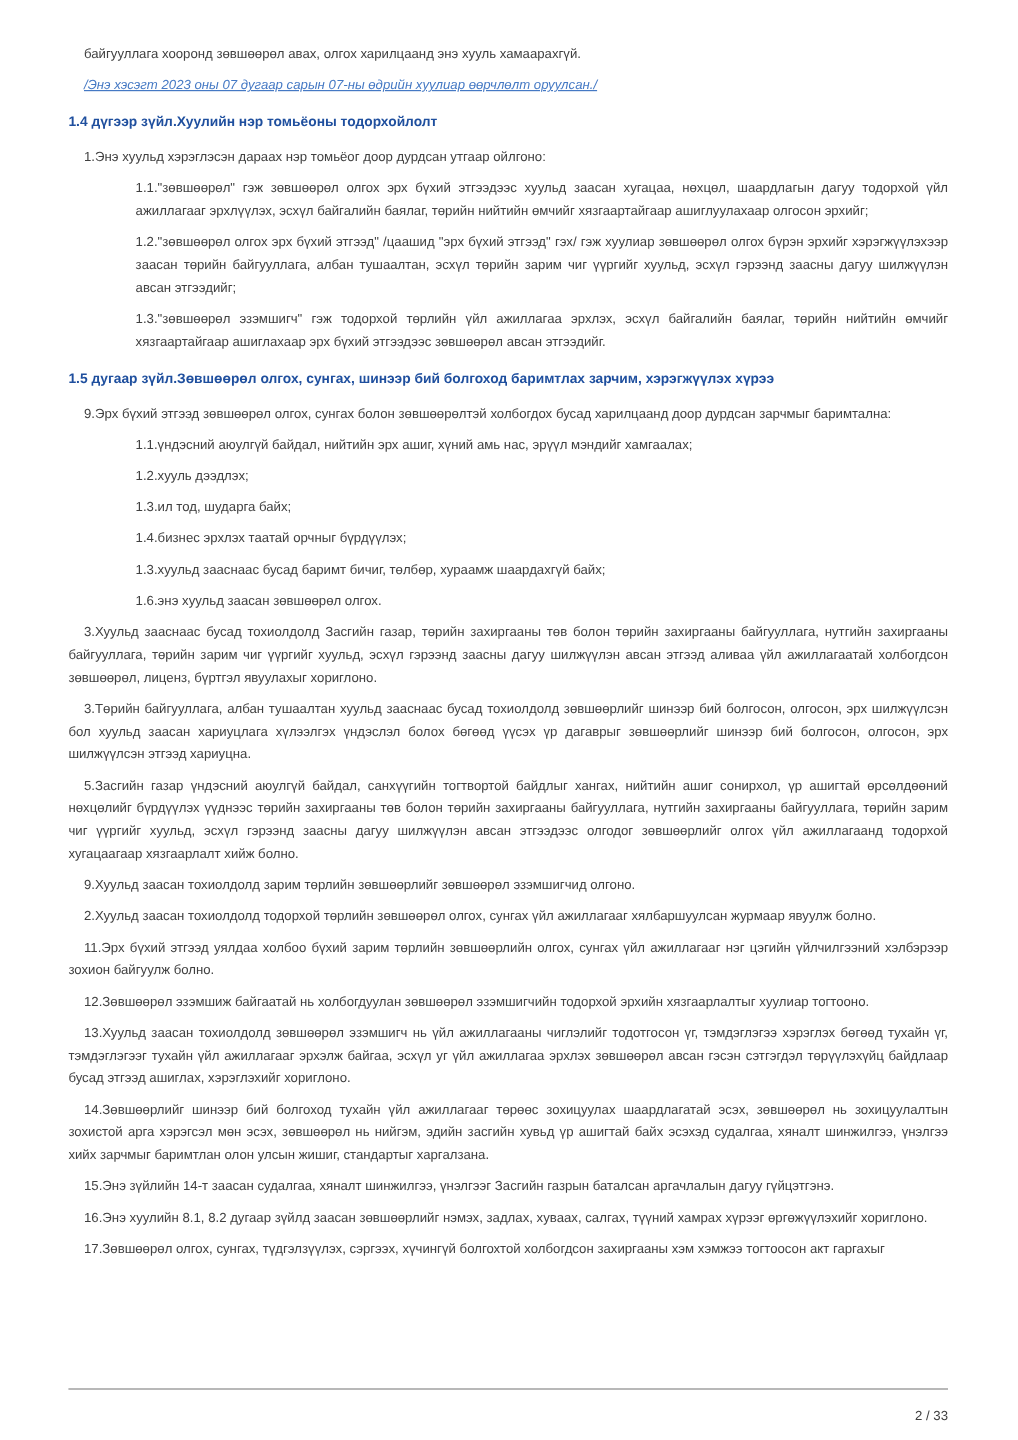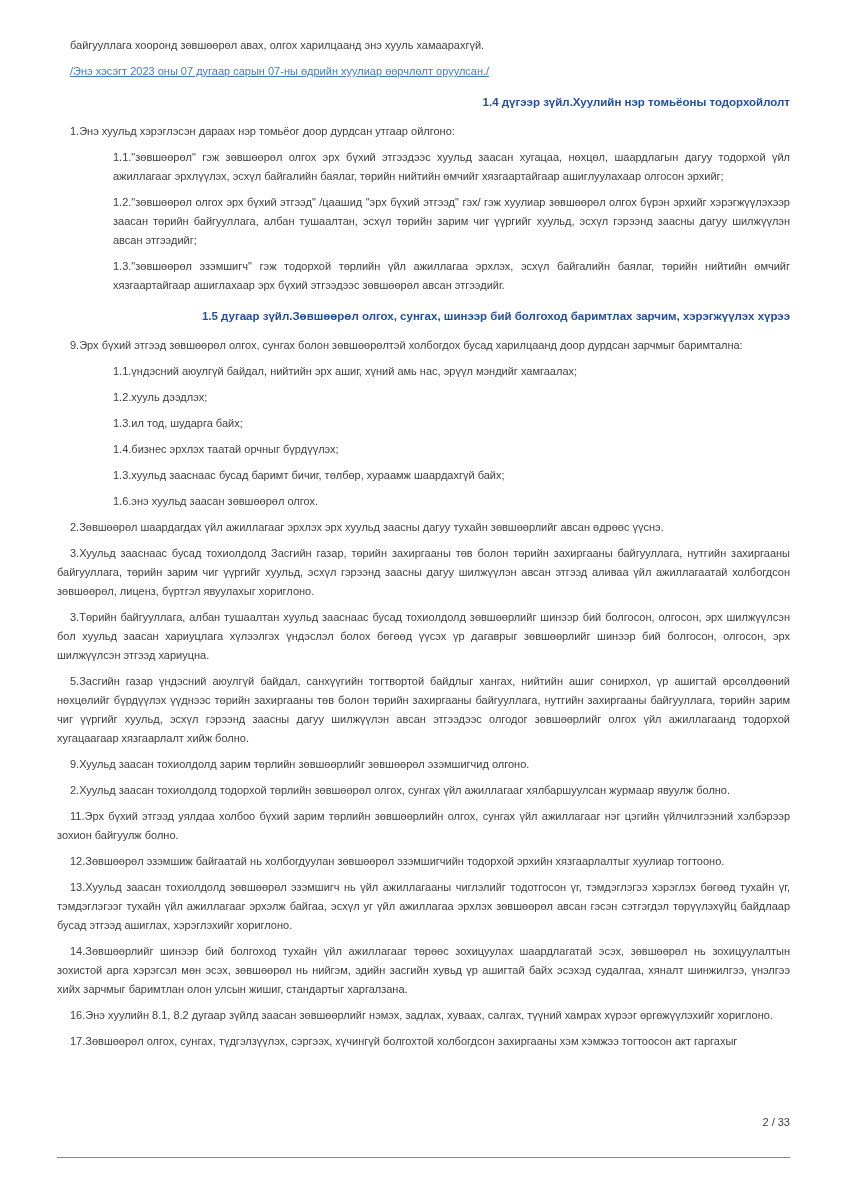--- a/index.html
+++ b/index.html
@@ -35,41 +35,42 @@
   .sub {
     margin: 0 0 7px 56px;
     text-indent: 0;
   }
   .heading {
     color: #1f4f9e;
     font-weight: bold;
     font-size: 11.5px;
     margin: 12px 0 10px 0;
     text-indent: 0;
-    text-align: right;
+    text-align: left;
   }
   .amendment {
     color: #4579c4;
+    font-style: italic;
     text-decoration: underline;
     margin: 0 0 9px 0;
     text-indent: 13px;
     cursor: pointer;
   }
   .footer-rule {
     position: absolute;
     left: 57px;
     top: 1157px;
     width: 733px;
     height: 0;
     border-top: 1px solid #8a8a8a;
   }
   .page-number {
     position: absolute;
     left: 57px;
-    top: 1116px;
+    top: 1174px;
     width: 733px;
     text-align: right;
     font-size: 11px;
     color: #404040;
   }
 </style>
 </head>
 <body>
 
 <main class="doc" id="doc">
@@ -81,28 +82,28 @@
     <div class="sub">1.2."зөвшөөрөл олгох эрх бүхий этгээд" /цаашид "эрх бүхий этгээд" гэх/ гэж хуулиар зөвшөөрөл олгох бүрэн эрхийг хэрэгжүүлэхээр заасан төрийн байгууллага, албан тушаалтан, эсхүл төрийн зарим чиг үүргийг хуульд, эсхүл гэрээнд заасны дагуу шилжүүлэн авсан этгээдийг;</div>
     <div class="sub">1.3."зөвшөөрөл эзэмшигч" гэж тодорхой төрлийн үйл ажиллагаа эрхлэх, эсхүл байгалийн баялаг, төрийн нийтийн өмчийг хязгаартайгаар ашиглахаар эрх бүхий этгээдээс зөвшөөрөл авсан этгээдийг.</div>
     <div class="heading">1.5 дугаар зүйл.Зөвшөөрөл олгох, сунгах, шинээр бий болгоход баримтлах зарчим, хэрэгжүүлэх хүрээ</div>
     <div class="para">9.Эрх бүхий этгээд зөвшөөрөл олгох, сунгах болон зөвшөөрөлтэй холбогдох бусад харилцаанд доор дурдсан зарчмыг баримтална:</div>
     <div class="sub">1.1.үндэсний аюулгүй байдал, нийтийн эрх ашиг, хүний амь нас, эрүүл мэндийг хамгаалах;</div>
     <div class="sub">1.2.хууль дээдлэх;</div>
     <div class="sub">1.3.ил тод, шударга байх;</div>
     <div class="sub">1.4.бизнес эрхлэх таатай орчныг бүрдүүлэх;</div>
     <div class="sub">1.3.хуульд зааснаас бусад баримт бичиг, төлбөр, хураамж шаардахгүй байх;</div>
     <div class="sub">1.6.энэ хуульд заасан зөвшөөрөл олгох.</div>
-    <div class="para">2.Зөвшөөрөл шаардагдах үйл ажиллагааг эрхлэх эрх хуульд заасны дагуу тухайн зөвшөөрлийг авсан өдрөөс үүснэ.</div>
     <div class="para">3.Хуульд зааснаас бусад тохиолдолд Засгийн газар, төрийн захиргааны төв болон төрийн захиргааны байгууллага, нутгийн захиргааны байгууллага, төрийн зарим чиг үүргийг хуульд, эсхүл гэрээнд заасны дагуу шилжүүлэн авсан этгээд аливаа үйл ажиллагаатай холбогдсон зөвшөөрөл, лиценз, бүртгэл явуулахыг хориглоно.</div>
     <div class="para">3.Төрийн байгууллага, албан тушаалтан хуульд зааснаас бусад тохиолдолд зөвшөөрлийг шинээр бий болгосон, олгосон, эрх шилжүүлсэн бол хуульд заасан хариуцлага хүлээлгэх үндэслэл болох бөгөөд үүсэх үр дагаврыг зөвшөөрлийг шинээр бий болгосон, олгосон, эрх шилжүүлсэн этгээд хариуцна.</div>
     <div class="para">5.Засгийн газар үндэсний аюулгүй байдал, санхүүгийн тогтвортой байдлыг хангах, нийтийн ашиг сонирхол, үр ашигтай өрсөлдөөний нөхцөлийг бүрдүүлэх үүднээс төрийн захиргааны төв болон төрийн захиргааны байгууллага, нутгийн захиргааны байгууллага, төрийн зарим чиг үүргийг хуульд, эсхүл гэрээнд заасны дагуу шилжүүлэн авсан этгээдээс олгодог зөвшөөрлийг олгох үйл ажиллагаанд тодорхой хугацаагаар хязгаарлалт хийж болно.</div>
     <div class="para">9.Хуульд заасан тохиолдолд зарим төрлийн зөвшөөрлийг зөвшөөрөл эзэмшигчид олгоно.</div>
     <div class="para">2.Хуульд заасан тохиолдолд тодорхой төрлийн зөвшөөрөл олгох, сунгах үйл ажиллагааг хялбаршуулсан журмаар явуулж болно.</div>
     <div class="para">11.Эрх бүхий этгээд уялдаа холбоо бүхий зарим төрлийн зөвшөөрлийн олгох, сунгах үйл ажиллагааг нэг цэгийн үйлчилгээний хэлбэрээр зохион байгуулж болно.</div>
     <div class="para">12.Зөвшөөрөл эзэмшиж байгаатай нь холбогдуулан зөвшөөрөл эзэмшигчийн тодорхой эрхийн хязгаарлалтыг хуулиар тогтооно.</div>
     <div class="para">13.Хуульд заасан тохиолдолд зөвшөөрөл эзэмшигч нь үйл ажиллагааны чиглэлийг тодотгосон үг, тэмдэглэгээ хэрэглэх бөгөөд тухайн үг, тэмдэглэгээг тухайн үйл ажиллагааг эрхэлж байгаа, эсхүл уг үйл ажиллагаа эрхлэх зөвшөөрөл авсан гэсэн сэтгэгдэл төрүүлэхүйц байдлаар бусад этгээд ашиглах, хэрэглэхийг хориглоно.</div>
     <div class="para">14.Зөвшөөрлийг шинээр бий болгоход тухайн үйл ажиллагааг төрөөс зохицуулах шаардлагатай эсэх, зөвшөөрөл нь зохицуулалтын зохистой арга хэрэгсэл мөн эсэх, зөвшөөрөл нь нийгэм, эдийн засгийн хувьд үр ашигтай байх эсэхэд судалгаа, хяналт шинжилгээ, үнэлгээ хийх зарчмыг баримтлан олон улсын жишиг, стандартыг харгалзана.</div>
+    <div class="para">15.Энэ зүйлийн 14-т заасан судалгаа, хяналт шинжилгээ, үнэлгээг Засгийн газрын баталсан аргачлалын дагуу гүйцэтгэнэ.</div>
     <div class="para">16.Энэ хуулийн 8.1, 8.2 дугаар зүйлд заасан зөвшөөрлийг нэмэх, задлах, хуваах, салгах, түүний хамрах хүрээг өргөжүүлэхийг хориглоно.</div>
     <div class="para">17.Зөвшөөрөл олгох, сунгах, түдгэлзүүлэх, сэргээх, хүчингүй болгохтой холбогдсон захиргааны хэм хэмжээ тогтоосон акт гаргахыг</div>
   </main>
 
 <div class="footer-rule"></div>
 <div class="page-number">2 / 33</div>
 
 </body></html>

